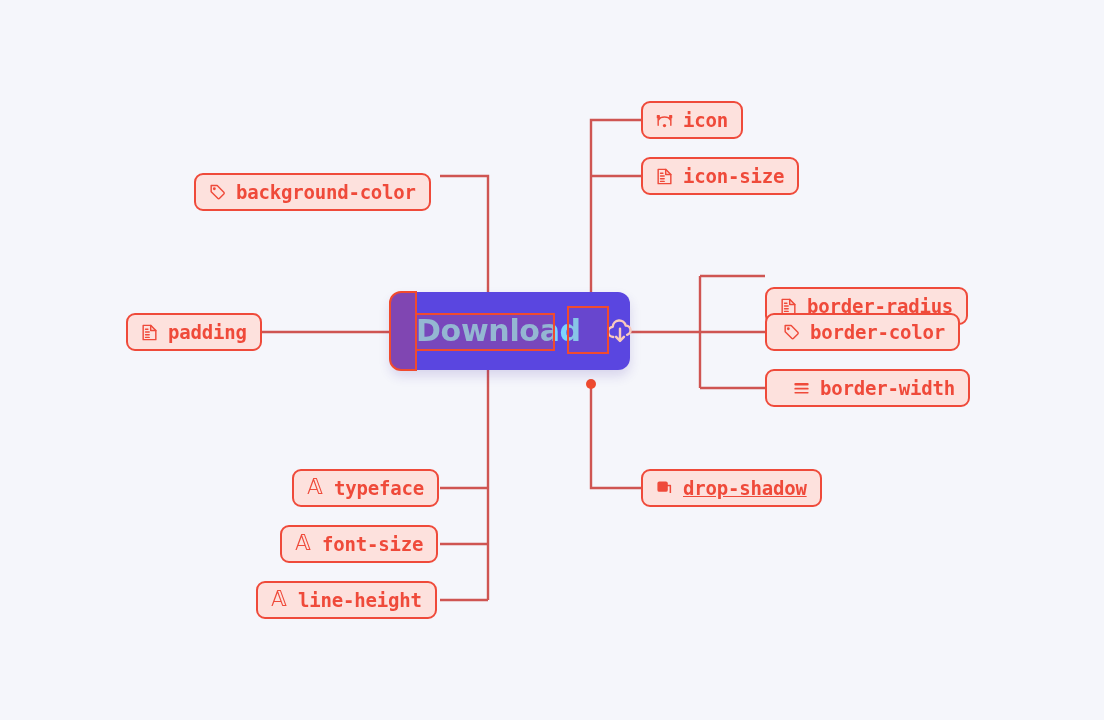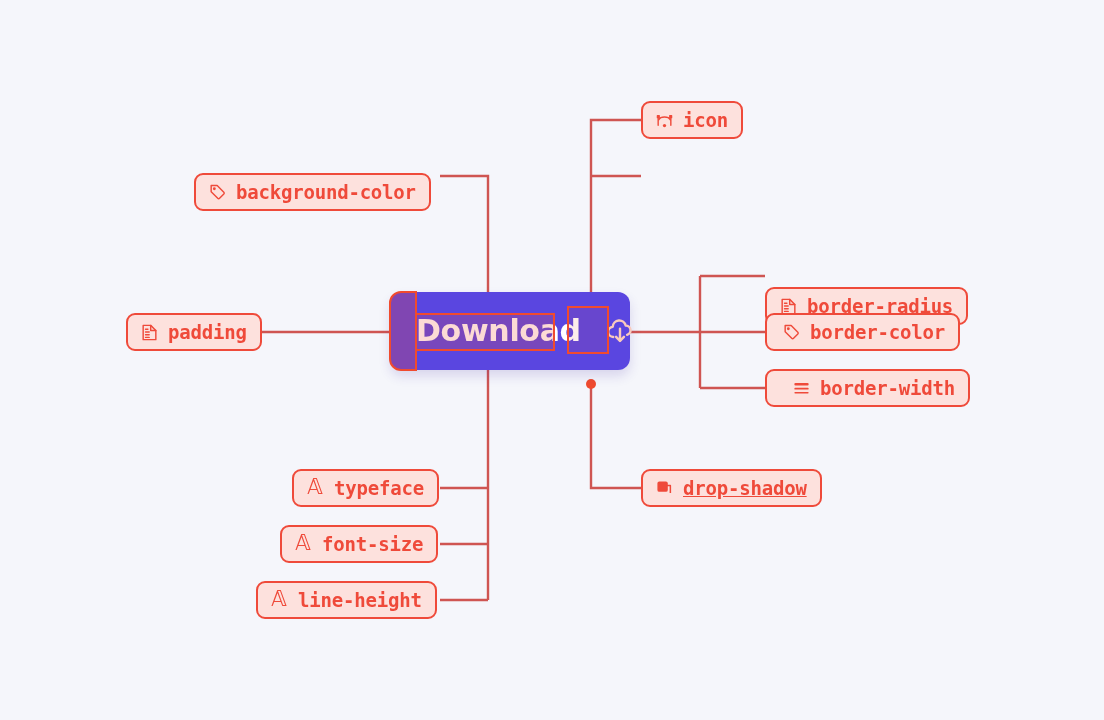--- a/index.html
+++ b/index.html
@@ -89,21 +89,21 @@
     box-sizing: border-box;
     background: #5a46e0;
     border-radius: 12px;
     box-shadow: 0 6px 12px rgba(60, 40, 160, 0.16);
     display: flex;
     align-items: center;
     padding-left: 26px;
     gap: 22px;
   }
   #button-text {
-    color: #ffffff;
+    color: #7dd3fc;
     font-family: "DejaVu Sans", sans-serif;
     font-weight: 700;
     font-size: 30px;
     line-height: 1;
     letter-spacing: -0.3px;
   }
   #button-icon {
     width: 36px;
     height: 36px;
     display: flex;
@@ -207,29 +207,39 @@
         <path d="M20 18V8.5"></path>
         <path d="M4.6 11.2C7 6.4 17 6.4 19.4 11.2"></path>
         <rect x="2.2" y="5.2" width="4" height="4" rx="0.7" fill="#ef4a3a" stroke="none"></rect>
         <rect x="17.8" y="5.2" width="4" height="4" rx="0.7" fill="#ef4a3a" stroke="none"></rect>
         <circle cx="12" cy="18.4" r="2.1" fill="#ef4a3a" stroke="none"></circle>
       </svg>
     </span>
     <span class="pill-label">icon</span>
   </div>
 
-
-  <div class="pill" style="left:765px; top:257px;margin-top:30px;">
+  <div class="pill" style="left:641px; top:157px;">
     <span class="ico">
       <svg width="19" height="19" viewBox="0 0 24 24" fill="none" stroke="#ef4a3a" stroke-width="1.8" stroke-linejoin="round" stroke-linecap="round">
         <path d="M4 3h9.5L20 9.5V21H4z"></path>
         <path d="M13.5 3v6.5H20"></path>
         <path d="M7 8h3M7 11.4h4.6M7 14.8h4.6M7 18.2h4.6"></path>
       </svg>
     </span>
+    <span class="pill-label">icon-size</span>
+  </div>
+
+  <div class="pill" style="left:765px; top:257px;margin-top:30px;">
+    <span class="ico">
+      <svg width="19" height="19" viewBox="0 0 24 24" fill="none" stroke="#ef4a3a" stroke-width="1.8" stroke-linejoin="round" stroke-linecap="round">
+        <path d="M4 3h9.5L20 9.5V21H4z"></path>
+        <path d="M13.5 3v6.5H20"></path>
+        <path d="M7 8h3M7 11.4h4.6M7 14.8h4.6M7 18.2h4.6"></path>
+      </svg>
+    </span>
     <span class="pill-label">border-radius</span>
   </div>
 
   <div class="pill" style="left:765px; top:313px;padding-left:14px;">
     <span class="ico">
       <svg width="19" height="19" viewBox="0 0 24 24" fill="none" stroke="#ef4a3a" stroke-width="1.8" stroke-linejoin="round">
         <path d="M4 3.2h7.6L20 11.6a1.6 1.6 0 0 1 0 2.3l-5.4 5.4a1.6 1.6 0 0 1-2.3 0L4 11V3.2z"></path>
         <circle cx="8" cy="7.3" r="1.8" fill="#ef4a3a" stroke="none"></circle>
       </svg>
     </span>

